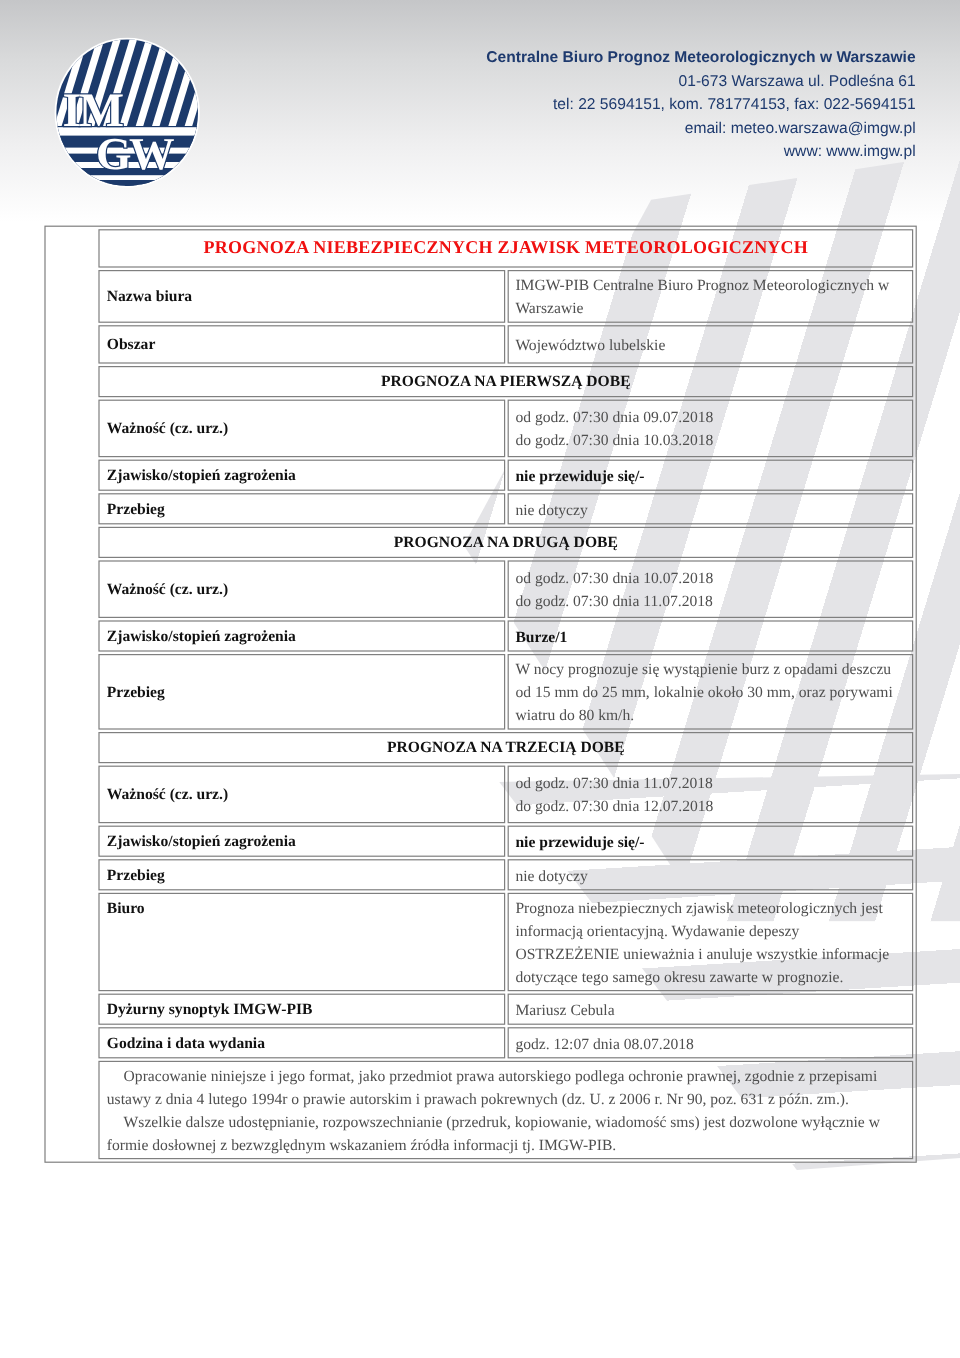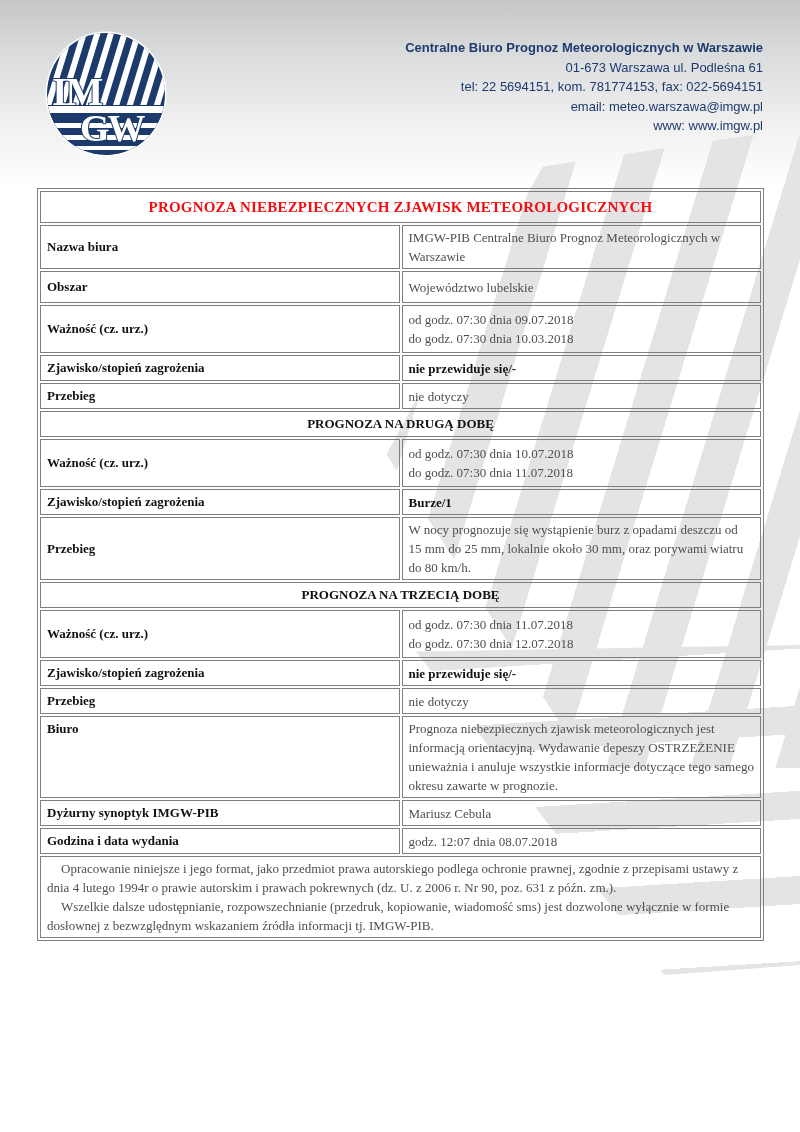--- a/index.html
+++ b/index.html
@@ -27,21 +27,21 @@
     position:absolute;right:37px;top:38px;text-align:right;
     font-family:"Liberation Sans","DejaVu Sans",sans-serif;
     font-size:13px;line-height:19.5px;color:#1e3a6e;
   }
   .head-text .bold{font-weight:bold;}
   
   .doc-table{position:absolute;left:37px;top:188px;width:727px;}
   table.fx{
     width:100%;border-collapse:separate;border-spacing:2px;
     border:1px solid #7f7f7f;table-layout:fixed;
-    font-size:13px;color:#4f4f4f;
+    font-size:13px;color:#4f4f4f;padding-left:42px;
   }
   table.fx td{
     border:1px solid #7f7f7f;padding:2px 6px;box-sizing:border-box;
     vertical-align:middle;overflow:hidden;
   }
   td.lbl{width:188px;font-weight:bold;color:#111111;}
   td.val{line-height:19px;margin-top:26px;}
   td.title-cell{
     height:32px;text-align:center;font-weight:bold;font-size:15px;
     color:#f01010;letter-spacing:.2px;
@@ -118,20 +118,23 @@
 
       <tr class="r28">
         <td class="lbl">Nazwa biura</td>
         <td class="val">IMGW-PIB Centralne Biuro Prognoz Meteorologicznych w Warszawie</td>
       </tr>
       <tr class="r28">
         <td class="lbl">Obszar</td>
         <td class="val">Województwo lubelskie</td>
       </tr>
 
+      <tr>
+        <td class="sect" colspan="2">PROGNOZA NA PIERWSZĄ DOBĘ</td>
+      </tr>
       <tr class="r48">
         <td class="lbl">Ważność (cz. urz.)</td>
         <td class="val">
           <span class="line">od godz. 07:30 dnia 09.07.2018</span>
           <span class="line">do godz. 07:30 dnia 10.03.2018</span>
         </td>
       </tr>
       <tr class="r26">
         <td class="lbl">Zjawisko/stopień zagrożenia</td>
         <td class="val v-strong">nie przewiduje się/-</td>

